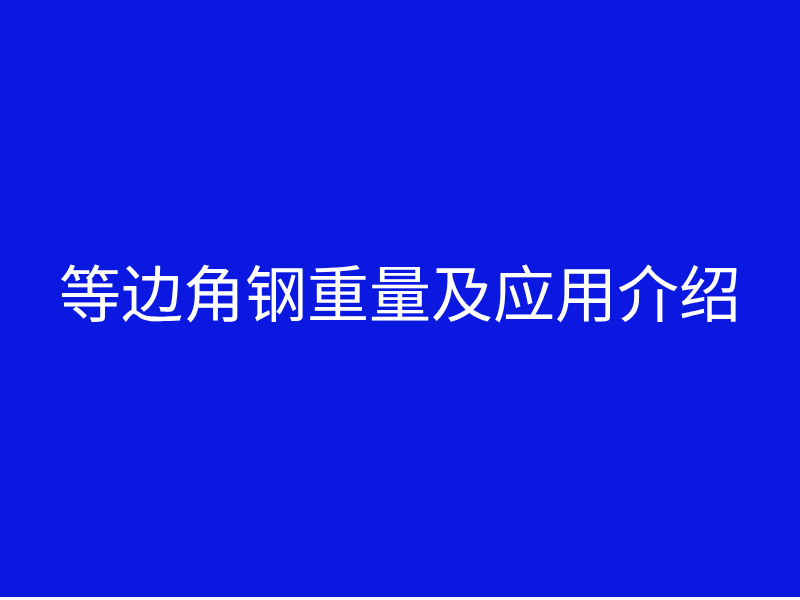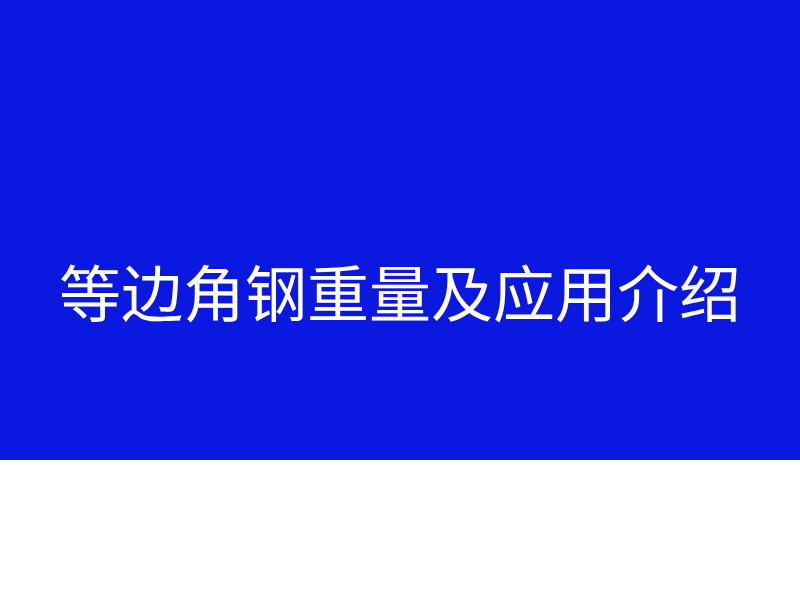--- a/index.html
+++ b/index.html
@@ -13,21 +13,21 @@
     height: 600px;
     overflow: hidden;
     font-family: "Liberation Sans", "DejaVu Sans", sans-serif;
   }
 
   
   .banner {
     position: relative;
     box-sizing: border-box;
     width: 800px;
-    height: 460px;
+    height: 597px;
     background-color: #0b19e0;
     display: flex;
     align-items: center;
     justify-content: center;
     user-select: none;
     padding-left: 16px;
   }
 
   
   .headline-block {

